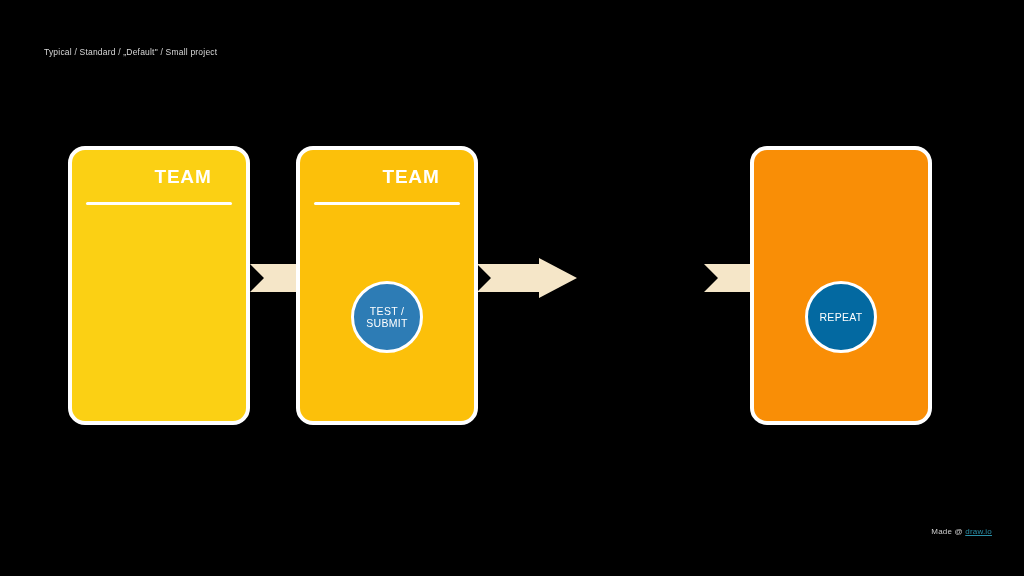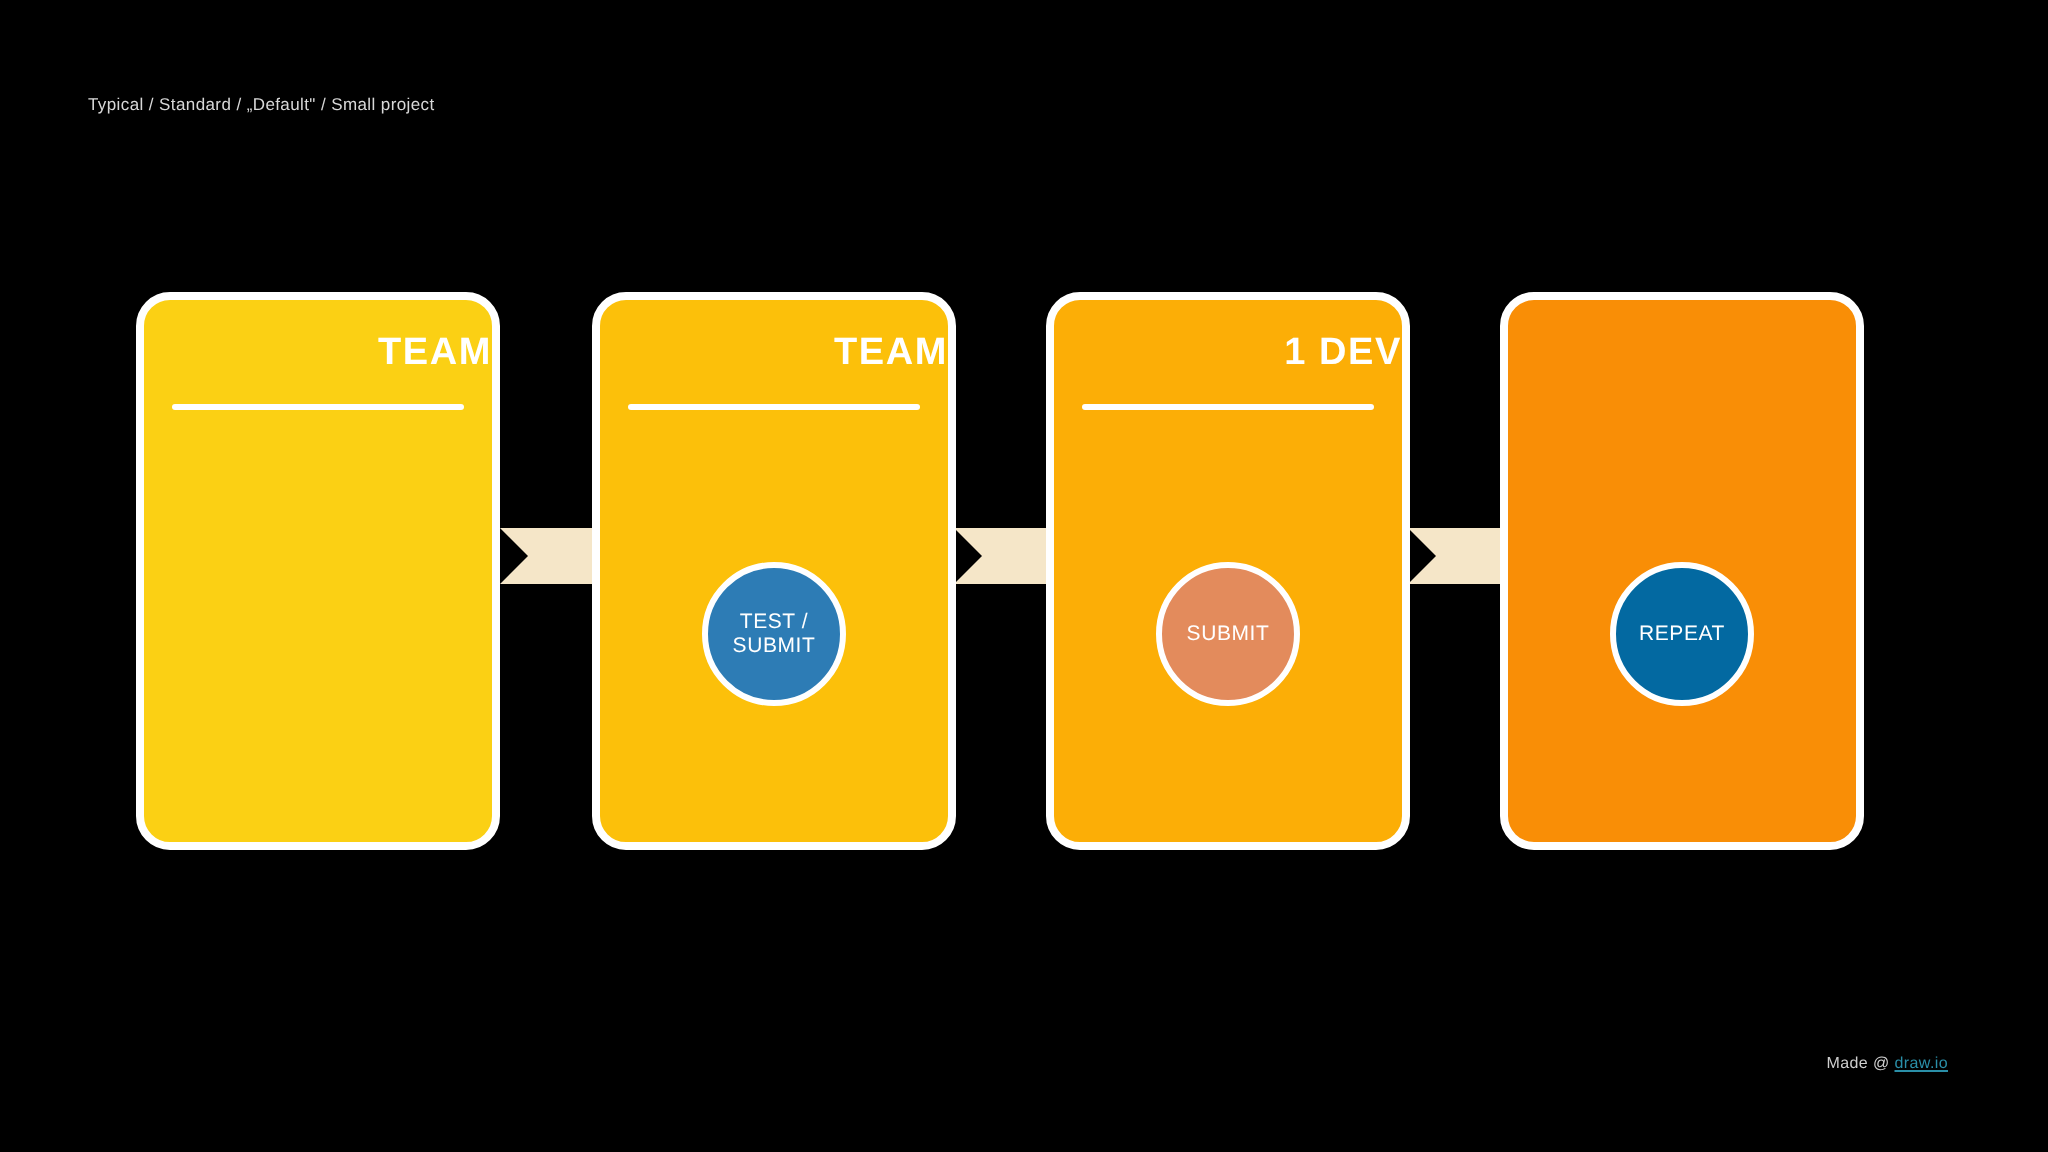--- a/index.html
+++ b/index.html
@@ -43,21 +43,21 @@
     height: 279px;
     border: 4px solid #ffffff;
     border-radius: 17px;
     box-sizing: border-box;
   }
   .card-header {
     position: absolute;
     left: 0;
     right: 0;
     top: 16px;
-    text-align: right;
+    text-align: center;
     color: #ffffff;
     font-size: 19px;
     font-weight: bold;
     letter-spacing: 0.8px;
     padding-left: 48px;
   }
   .card-divider {
     position: absolute;
     left: 14px;
     right: 14px;
@@ -94,21 +94,21 @@
     position: absolute;
     top: 258px;
     width: 100px;
     height: 40px;
   }
   .arrow svg { display: block; width: 100%; height: 100%; }
 
   
   .footer {
     position: absolute;
-    right: 50px;
+    right: 32px;
     bottom: 40px;
     font-size: 8px;
     color: #cfcfcf;
     letter-spacing: 0.2px;
     white-space: nowrap;
   }
   .footer a {
     color: #2a8fa8;
     text-decoration: underline;
   }
@@ -145,30 +145,20 @@
     <div class="card-header">TEAM</div>
     <div class="card-divider"></div>
     <div class="node" style="background: rgb(45, 124, 181);">
       <div>
         <span>TEST /</span>
         <span>SUBMIT</span>
       </div>
     </div>
   </div>
 
-  <div class="card" id="card-2" style="left: 523px; background: rgb(252, 174, 6);">
-    <div class="card-header">1 DEV</div>
-    <div class="card-divider"></div>
-    <div class="node" style="background: rgb(227, 139, 92);">
-      <div>
-        <span>SUBMIT</span>
-
-      </div>
-    </div>
-  </div>
 
   <div class="card" id="card-3" style="left: 750px; background: rgb(249, 142, 6);">
 
     <div class="node" style="background: #0369a1;">
       <div>
         <span>REPEAT</span>
 
       </div>
     </div>
   </div>

